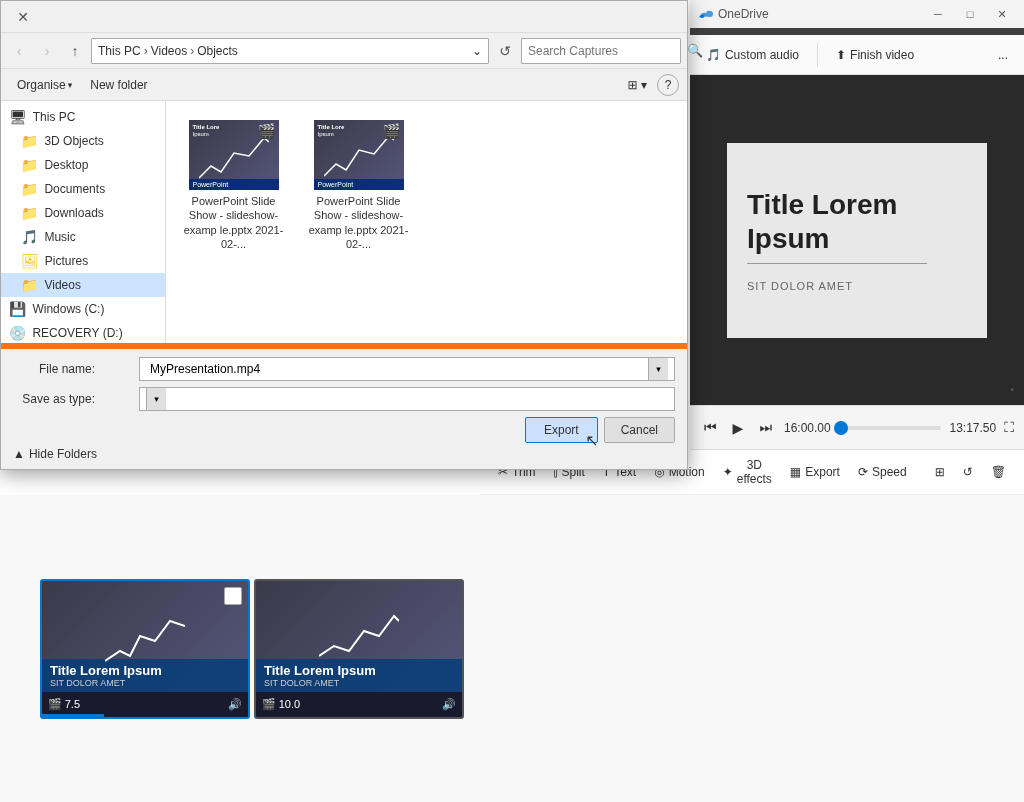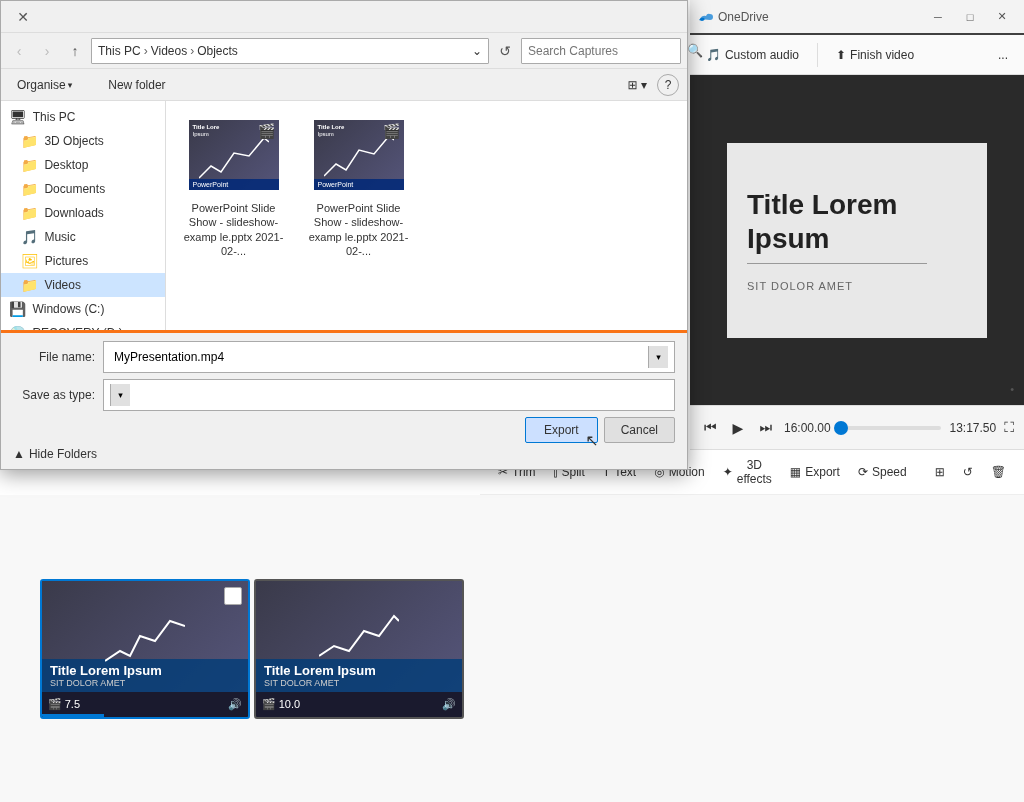--- a/index.html
+++ b/index.html
@@ -7,21 +7,21 @@
 
     
     .bg-app {
       position: absolute; top: 0; left: 0; width: 1024px; height: 802px;
       background: #ffffff;
     }
 
     
     .onedrive-bar {
       position: absolute; top: 0; left: 690px; right: 0; height: 35px;
-      background: #f3f3f3; border-bottom: 2px solid #404040;
+      background: #f3f3f3; border-bottom: 7px solid #404040;
       display: flex; align-items: center; padding: 0 8px;
       gap: 12px;
     }
     .onedrive-logo { display: flex; align-items: center; gap: 4px; color: #555; font-size: 12px; }
     .win-controls { margin-left: auto; display: flex; gap: 4px; }
     .win-btn { width: 28px; height: 20px; background: transparent; border: none; cursor: pointer; font-size: 11px; color: #555; display: flex; align-items: center; justify-content: center; }
 
     
     .editor-toolbar {
       position: absolute; top: 35px; left: 690px; right: 0; height: 40px;
@@ -127,21 +127,21 @@
     .bc-sep { color: #666; margin: 0 3px; }
     .search-bar {
       width: 160px; height: 26px; background: white; border: 1px solid #aaa;
       display: flex; align-items: center; padding: 0 6px; gap: 4px; border-radius: 1px;
     }
     .search-input { border: none; outline: none; font-size: 12px; flex: 1; color: #ec4899; background: transparent; }
 
     
     .file-toolbar {
       height: 32px; background: #f0f0f0; border-bottom: 1px solid #ddd;
-      display: flex; align-items: center; padding: 0 8px; gap: 20px;
+      display: flex; align-items: center; padding: 0 8px; gap: 2px;
     }
     .file-tb-btn {
       padding: 3px 8px; background: transparent; border: none; cursor: pointer;
       font-size: 12px; color: #333; border-radius: 3px; display: flex; align-items: center; gap: 2px;
     }
     .dropdown-arrow { font-size: 9px; }
     .new-folder-btn { padding: 3px 8px; background: transparent; border: none; cursor: pointer; font-size: 12px; color: #333; }
     .view-btn { margin-left: auto; display: flex; align-items: center; gap: 2px; }
     .help-btn { width: 22px; height: 22px; background: transparent; border: 1px solid #aaa; border-radius: 50%; cursor: pointer; font-size: 12px; color: #333; display: flex; align-items: center; justify-content: center; }
 
@@ -168,31 +168,31 @@
     .file-item {
       width: 115px; display: flex; flex-direction: column; align-items: center;
       cursor: pointer; padding: 8px 4px; border-radius: 3px; border: 1px solid transparent;
     }
     .file-thumb {
       width: 90px; height: 70px; background: #555; position: relative; overflow: hidden;
       display: flex; align-items: center; justify-content: center;
     }
     .thumb-overlay { position: absolute; top: 0; left: 0; right: 0; bottom: 0; background: linear-gradient(135deg, #3a3a4a, #55557a); }
     .thumb-title-bar { position: absolute; bottom: 0; left: 0; right: 0; background: rgba(0,40,120,0.85); padding: 2px 4px; font-size: 7px; color: white; }
-    .file-name { font-size: 11px; color: #333; text-align: center; margin-top: 11px; line-height: 1.3; word-break: break-word; }
+    .file-name { font-size: 11px; color: #333; text-align: center; margin-top: 4px; line-height: 1.3; word-break: break-word; }
 
     
     .dialog-bottom {
-      padding: 8px 12px; background: #f0f0f0; border-top: 3px solid #f97316;
+      padding: 8px 12px; background: #f0f0f0; border-top: 6px solid #f97316;
     }
     .form-row { display: flex; align-items: center; margin-bottom: 6px; }
     .form-label { width: 90px; font-size: 12px; color: #333; text-align: right; padding-right: 8px; }
     .form-input {
-      flex: 1; height: 32px; border: 1px solid #aaa; padding: 0 6px; font-size: 12px; background: white;
-      display: flex; align-items: center; position: relative;
+      flex: 1; height: 24px; border: 1px solid #aaa; padding: 0 6px; font-size: 12px; background: white;
+      display: flex; align-items: center; position: relative; margin-left: 36px;
     }
     .form-input input { border: none; outline: none; flex: 1; font-size: 12px; background: transparent; width: 100%; }
     .form-dropdown { display: flex; align-items: center; }
     .form-dropdown-btn { width: 20px; height: 22px; background: #e0e0e0; border: none; border-left: 1px solid #aaa; cursor: pointer; display: flex; align-items: center; justify-content: center; font-size: 9px; }
     .action-row { display: flex; justify-content: flex-end; gap: 6px; margin-top: 6px; }
     .export-btn {
       padding: 5px 18px; background: #e0e0e0; border: 1px solid #aaa; cursor: pointer;
       font-size: 12px; color: #333; border-radius: 2px; position: relative;
     }
     .export-btn.active { background: #cce0ff; border-color: #0078d4; }

